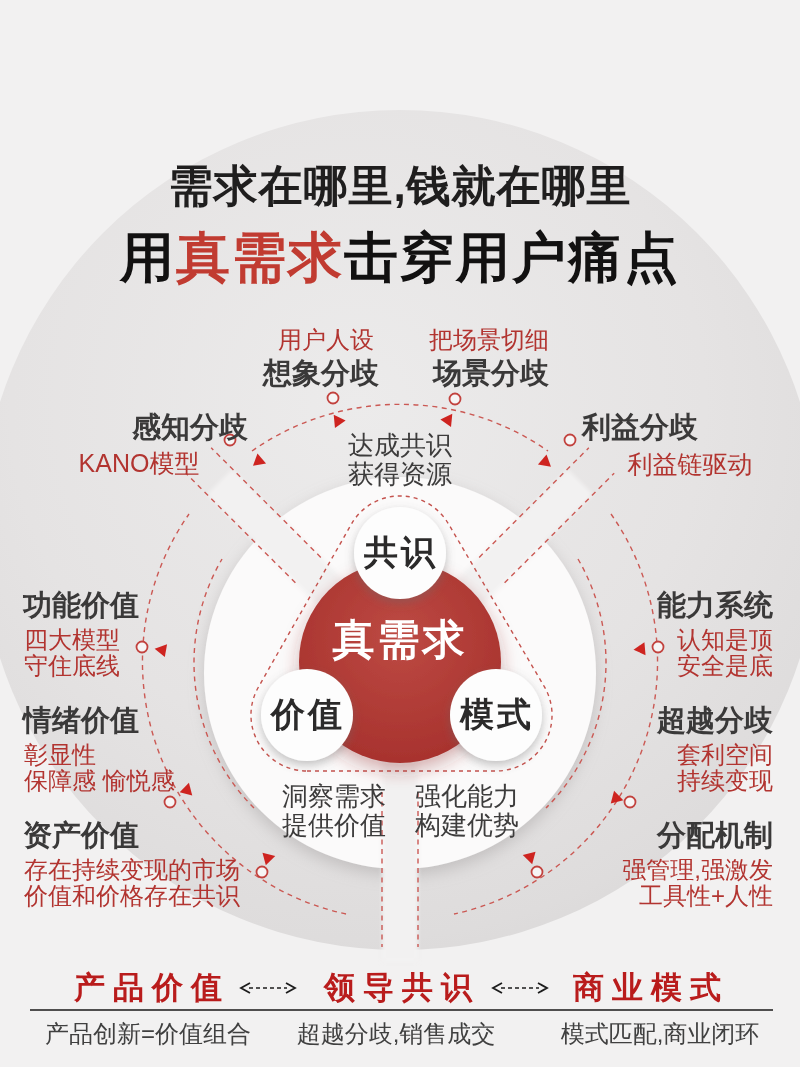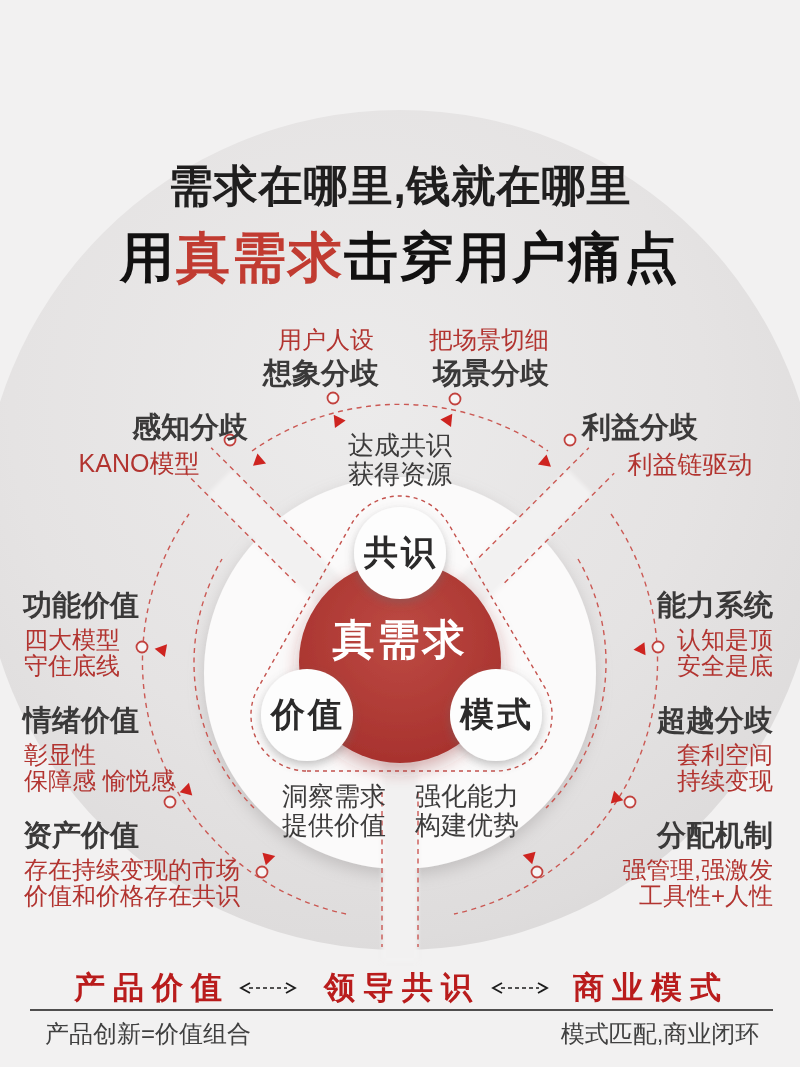--- a/index.html
+++ b/index.html
@@ -191,15 +191,16 @@
   </svg>
   <svg class="abs" style="left:487px;top:981px;" width="66" height="14" viewBox="0 0 66 14">
     <path d="M14,7 L52,7" stroke="#1c1c1c" stroke-width="1.6" stroke-dasharray="4 3" fill="none"></path>
     <path d="M15,2 L6,7 L15,12" stroke="#1c1c1c" stroke-width="1.8" fill="none"></path>
     <path d="M51,2 L60,7 L51,12" stroke="#1c1c1c" stroke-width="1.8" fill="none"></path>
   </svg>
 
   <div class="divider"></div>
 
   <div class="abs ctr bottom-desc" style="left:148px;top:1034px;">产品创新=价值组合</div>
+  <div class="abs ctr bottom-desc" style="left:396px;top:1034px;">超越分歧,销售成交</div>
   <div class="abs ctr bottom-desc" style="left:660px;top:1034px;">模式匹配,商业闭环</div>
 
 </div>
 
 </body></html>

